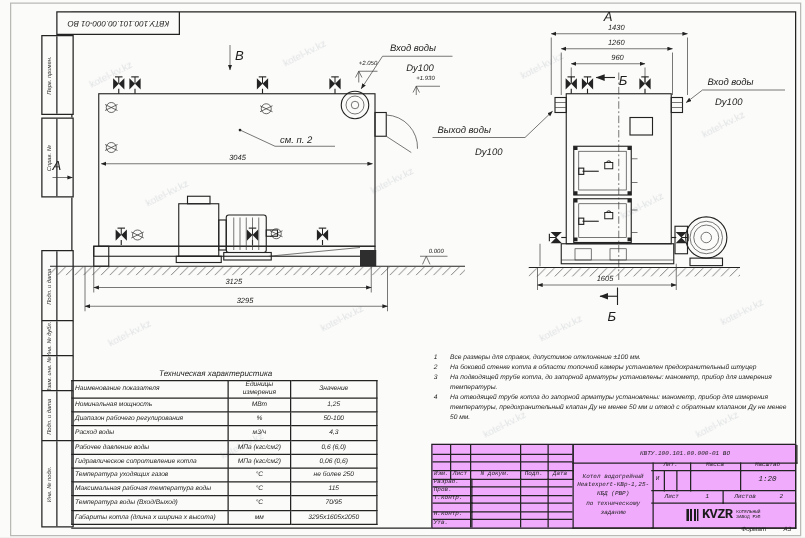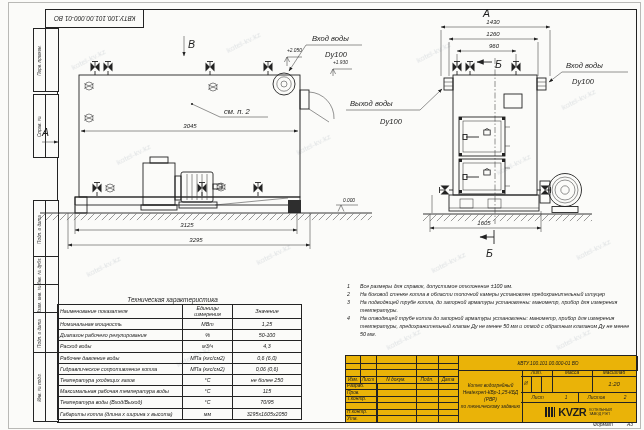--- a/index.html
+++ b/index.html
@@ -38,21 +38,21 @@
   #spec td,#spec th{border:0.9px solid #232323;font-size:5.3px;font-style:italic;font-weight:normal;
        padding:0 2px;height:10.2px;overflow:hidden;white-space:nowrap;}
   #spec th{text-align:center;height:13px;white-space:normal;line-height:1.1;}
   #spec td.c{text-align:center;}
   
   #notes{left:347px;top:283px;width:286px;}
   .note{display:flex;font-size:5.3px;font-style:italic;line-height:1.45;margin-bottom:0.5px;}
   .note .n{width:13px;flex:none;}
   .note .t{flex:1;}
   
-  #tb{left:345px;top:355px;width:290px;height:66px;border:1.3px solid #232323;background:#eab308;font-style:italic;}
+  #tb{left:345px;top:355px;width:290px;height:66px;border:1.3px solid #232323;background:#f0abfc;font-style:italic;font-family:Liberation Mono, monospace;}
   #tb .cell{position:absolute;border-right:0.8px solid #232323;border-bottom:0.8px solid #232323;
             font-size:4.8px;display:flex;align-items:center;overflow:hidden;}
   #tb .cc{justify-content:center;text-align:center;}
   #tb-desig{left:112px;top:0;width:178px;height:14px;font-size:9.3px;justify-content:center;border-right:none;}
   #tb-name{left:112px;top:14px;width:63px;height:52px;flex-direction:column;justify-content:center;
            font-size:4.6px;line-height:1.5;text-align:center;border-bottom:none;}
   #tb-logo-zone{left:175px;top:46px;width:115px;height:20px;border-right:none;border-bottom:none;
                 justify-content:center;gap:3px;}
   #tb-logo-mark{width:10px;height:10px;background:#1c1c1c;flex:none;
      -webkit-mask:repeating-linear-gradient(90deg,#000 0 2px,transparent 2px 3px);

